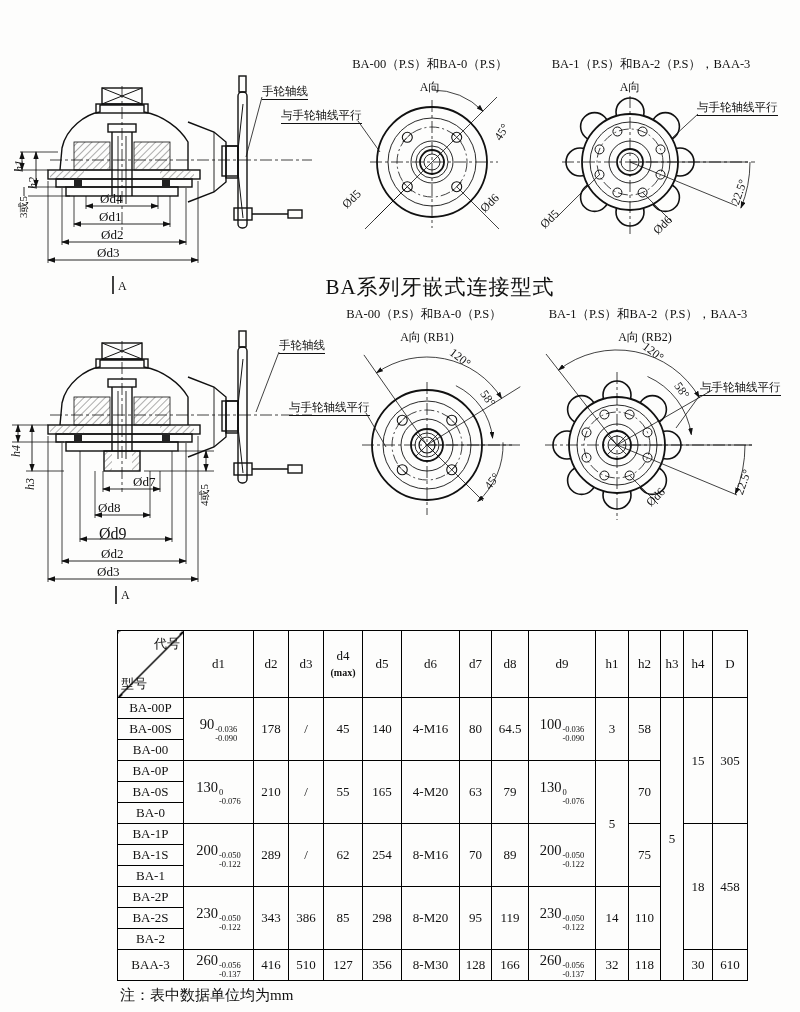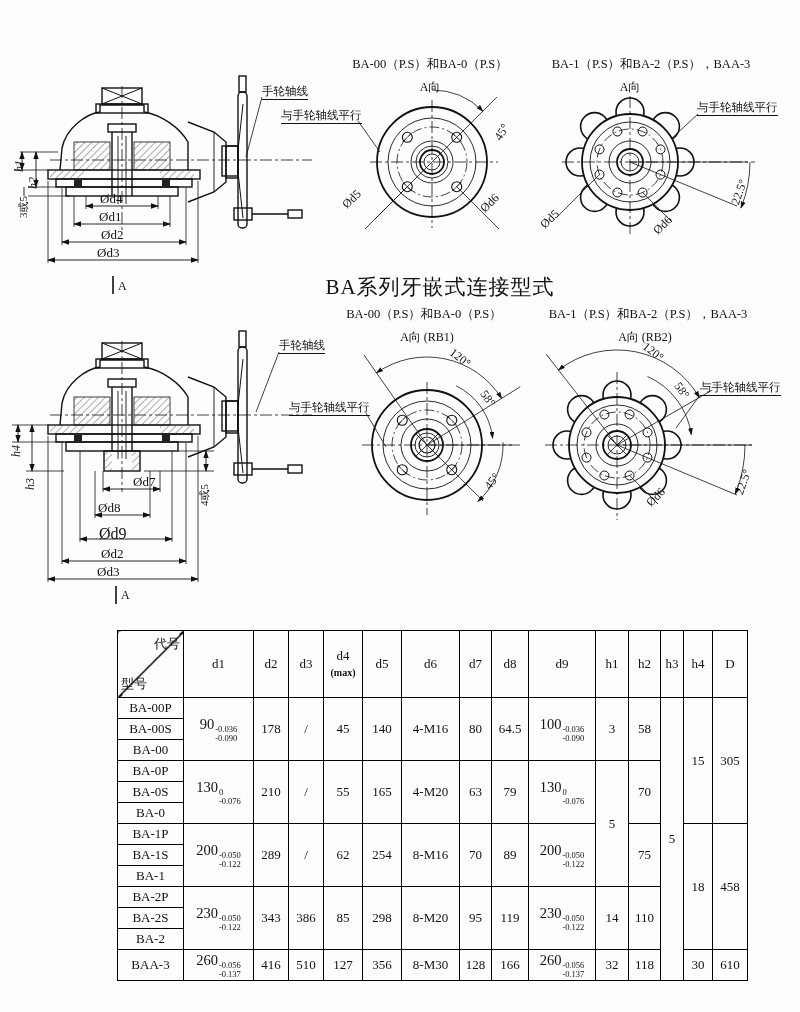--- a/index.html
+++ b/index.html
@@ -577,13 +577,14 @@
               <span>-0.137</span>
             </span></td>
       <td>32</td>
       <td>118</td>
       <td>30</td>
       <td>610</td>
     </tr>
   </tbody>
     </table>
 
+  <div class="note">注：表中数据单位均为mm</div>
 </div>
 
 </body></html>

